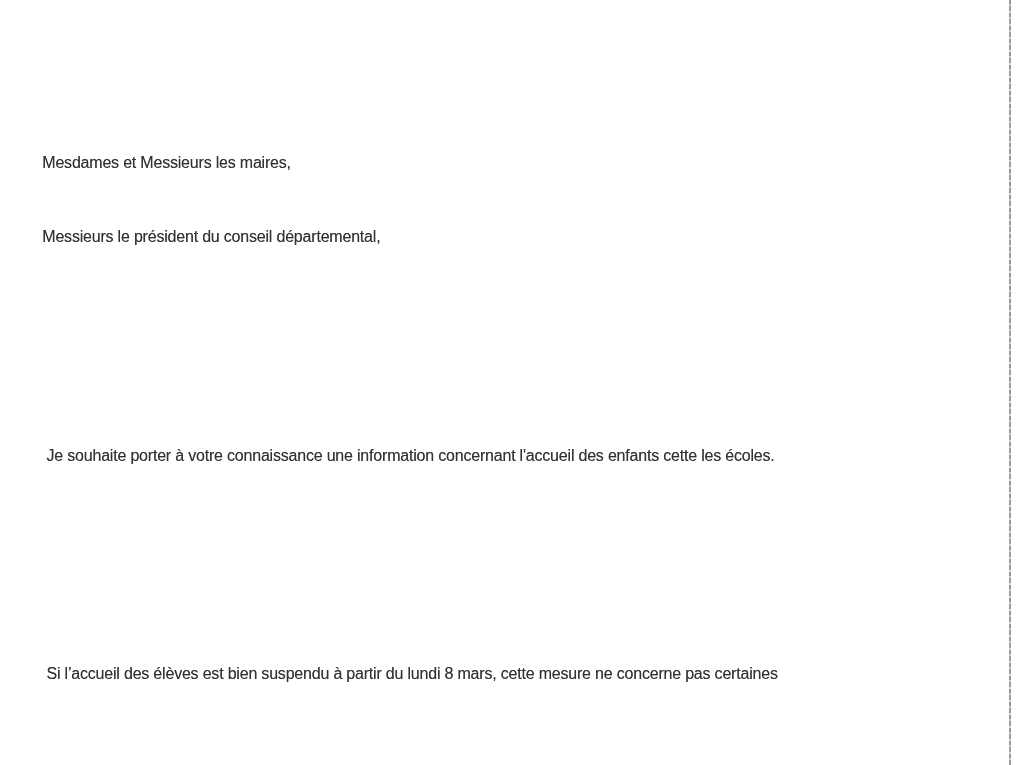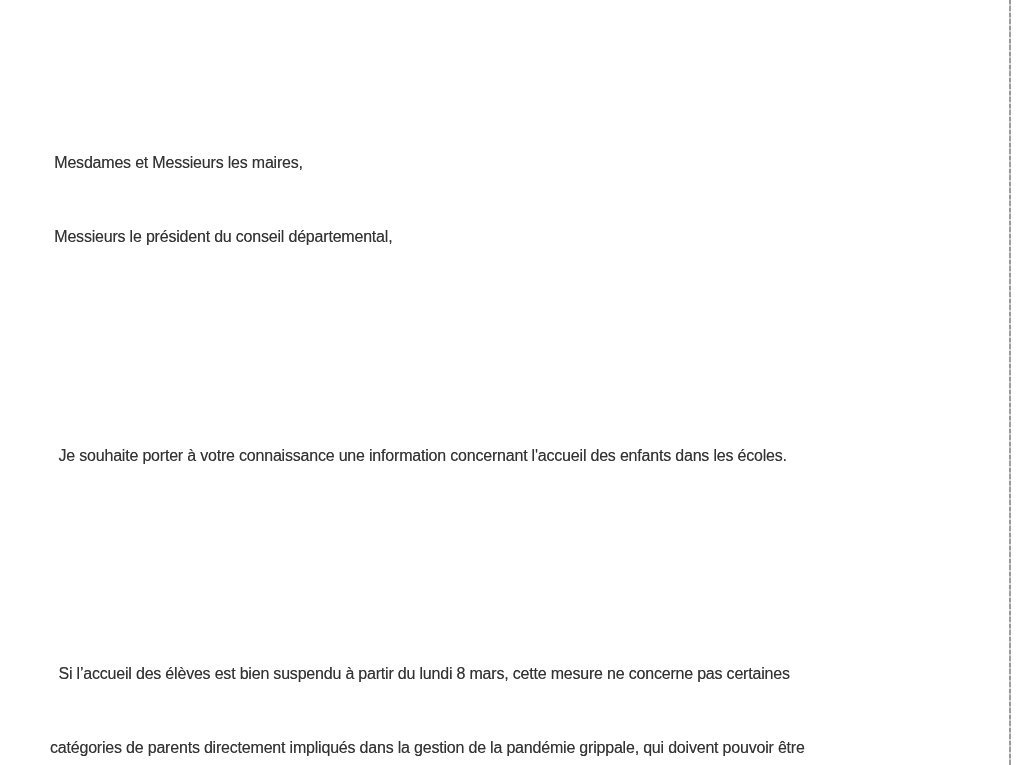--- a/index.html
+++ b/index.html
@@ -21,21 +21,21 @@
     left: 38px;
     width: 930px;
     color: #333333;
     font-size: 16px;
     line-height: 24.6px;
     letter-spacing: -0.2px;
     white-space: pre-wrap;
     text-shadow: 0 0 0.4px rgba(40,40,40,0.55);
   }
   .paragraph {
-    margin: 0 0 22px 12px;
+    margin: 0 0 22px 0;
   }
   .line {
     min-height: 24.6px;
   }
   .scan-line {
     position: absolute;
     top: 0;
     bottom: 0;
     left: 1009px;
     width: 2px;
@@ -55,26 +55,25 @@
 <div class="page">
 
   <div class="letter">
 
     <div class="paragraph">
       <div class="line"> Mesdames et Messieurs les maires,</div>
       <div class="line"> Messieurs le président du conseil départemental,</div>
     </div>
 
     <div class="paragraph">
-      <div class="line">  Je souhaite porter à votre connaissance une information concernant l'accueil des enfants dans les écoles.</div>
+      <div class="line">  Je souhaite porter à votre connaissance une information concernant l'accueil des enfants cette les écoles.</div>
     </div>
 
     <div class="paragraph">
       <div class="line">  Si l’accueil des élèves est bien suspendu à partir du lundi 8 mars, cette mesure ne concerne pas certaines</div>
-      <div class="line">catégories de parents directement impliqués dans la gestion de la pandémie grippale, qui doivent pouvoir être</div>
       
     </div>
 
     
 
     
 
     
 
     

